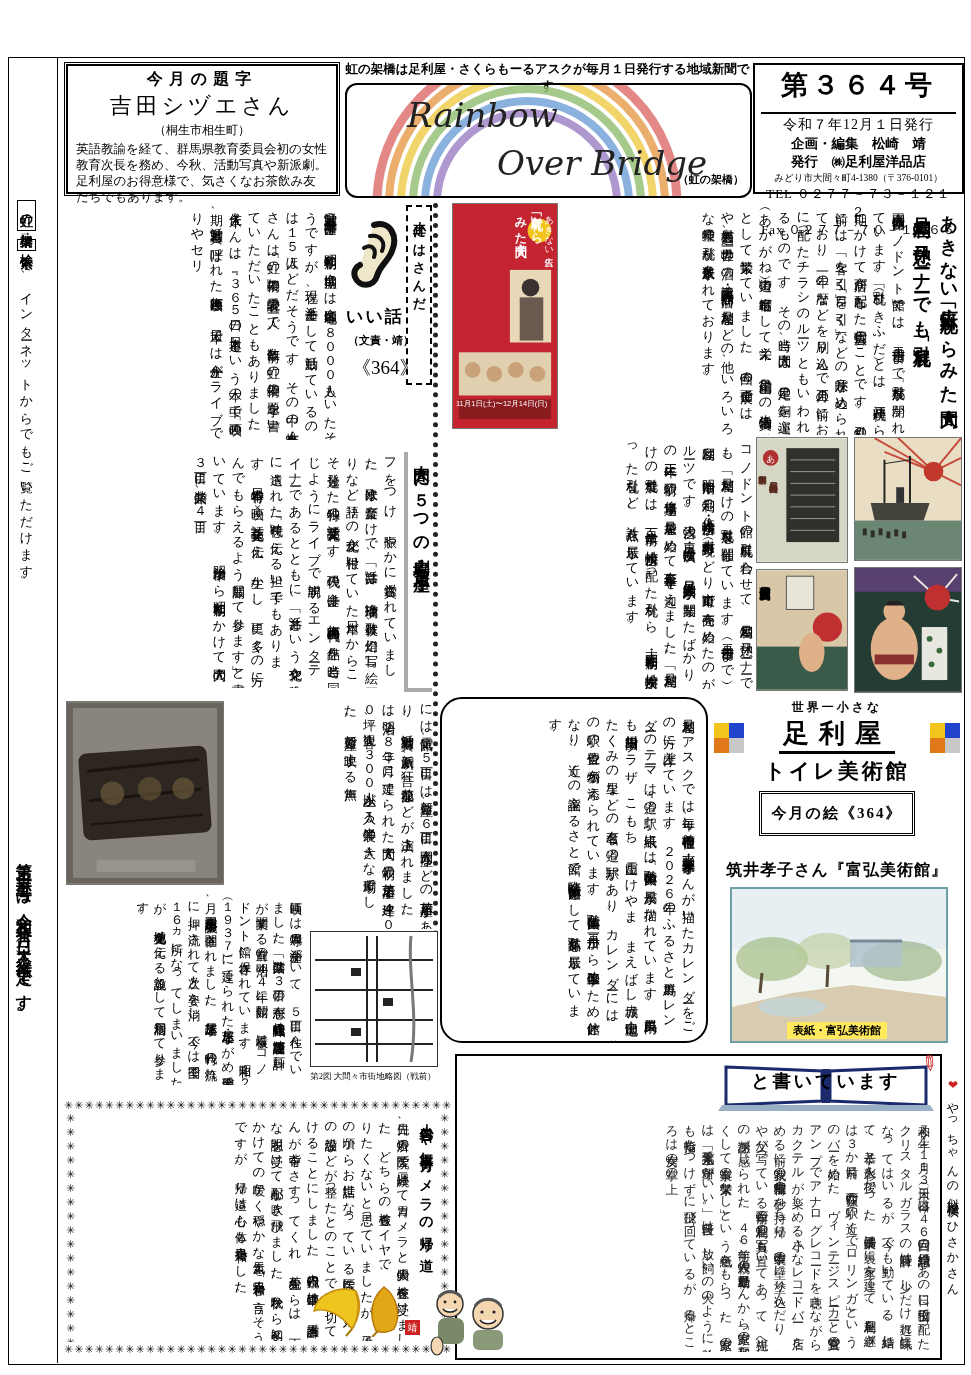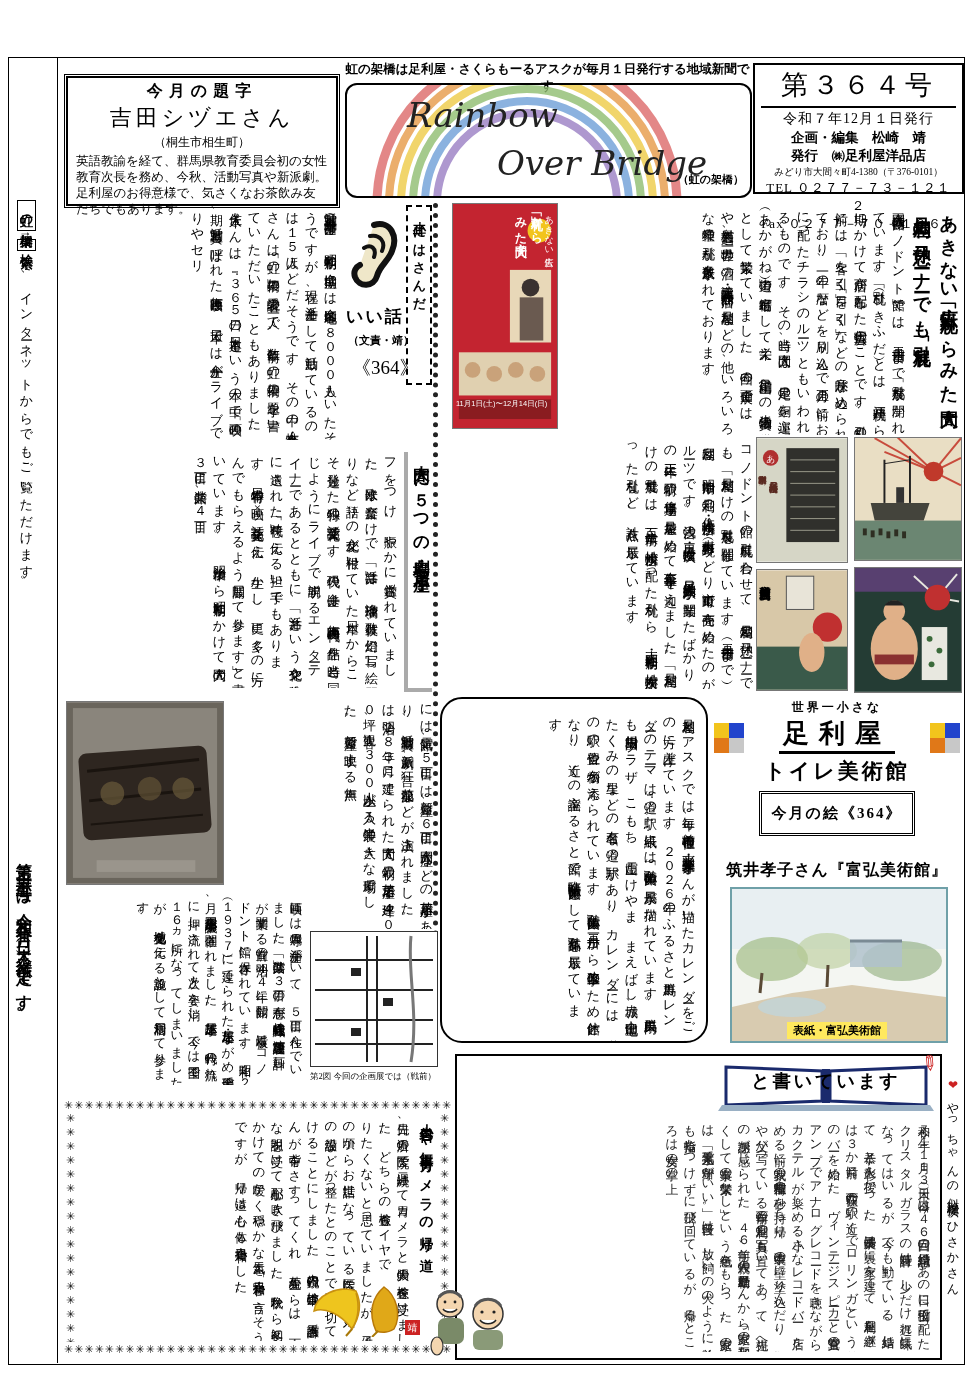--- a/index.html
+++ b/index.html
@@ -5,30 +5,30 @@
   html,body{margin:0;padding:0;}
   body{width:971px;height:1375px;position:relative;background:#fff;color:#000;
        font-family:"Liberation Serif","DejaVu Serif",serif;overflow:hidden;}
   .abs{position:absolute;}
   .v{writing-mode:vertical-rl;}
   .gothic{font-family:"Liberation Sans","DejaVu Sans",sans-serif;}
   .frame{left:8px;top:57px;width:955px;height:1306px;border:1px solid #000;}
   .sidebar-divider{left:57px;top:57px;width:0;height:1306px;border-left:1px solid #000;}
   .dotted-divider{left:433px;top:203px;height:843px;width:0;border-left:5px dotted #222;}
   
-  .titlebox{left:66px;top:76px;width:272px;height:130px;border:2px solid #000;box-shadow:0 0 0 1px #fff,0 0 0 2px #000;padding:3px 8px;box-sizing:border-box;text-align:center;}
+  .titlebox{left:66px;top:64px;width:272px;height:130px;border:2px solid #000;box-shadow:0 0 0 1px #fff,0 0 0 2px #000;padding:3px 8px;box-sizing:border-box;text-align:center;}
   .titlebox .h{font-weight:bold;font-size:16px;letter-spacing:6px;}
   .titlebox .n{font-size:22px;letter-spacing:4px;margin-top:1px;}
   .titlebox .p{font-size:12px;margin-top:1px;}
   .titlebox .d{font-size:12.5px;text-align:left;line-height:16px;margin-top:2px;}
   .tagline{left:345px;top:61px;width:405px;text-align:center;font-size:12.5px;font-weight:bold;}
   .logobox{left:345px;top:83px;width:403px;height:111px;border:2px solid #000;border-radius:12px;overflow:hidden;}
   .logosub{position:absolute;right:6px;bottom:9px;font-size:11px;font-weight:bold;}
   .issuebox{left:753px;top:63px;width:211px;height:131px;border:2px solid #000;box-sizing:border-box;padding:2px 6px;text-align:center;}
-  .issuebox .no{font-size:27px;font-weight:normal;letter-spacing:4px;border-bottom:2px solid #000;padding-bottom:3px;}
+  .issuebox .no{font-size:27px;font-weight:bold;letter-spacing:4px;border-bottom:2px solid #000;padding-bottom:9px;}
   .issuebox .dt{font-size:14px;margin-top:2px;letter-spacing:1px;}
   .issuebox .ed{font-size:13.5px;font-weight:bold;margin-top:1px;}
   .issuebox .pb{font-size:13.5px;font-weight:bold;}
   .issuebox .ad{font-size:9.5px;margin-top:1px;white-space:nowrap;}
   .issuebox .tl{font-size:13px;letter-spacing:1px;}
   
   .side-top{left:17px;top:200px;height:560px;font-size:13px;letter-spacing:2px;}
   .side-top .boxed{border:1px solid #000;padding:3px 1px;font-weight:bold;}
   .side-foot{left:13px;top:850px;height:500px;font-size:16px;font-weight:bold;letter-spacing:4px;}
   
@@ -272,21 +272,21 @@
         <line x1="4" y1="28" x2="122" y2="28"></line>
           <line x1="4" y1="58" x2="122" y2="58"></line>
         <line x1="4" y1="88" x2="122" y2="88"></line>
           <line x1="4" y1="112" x2="122" y2="112"></line>
       </g>
       <path d="M100,4 C96,40 108,80 100,130" stroke="#777" stroke-width="3" fill="none"></path>
       <rect x="40" y="36" width="10" height="8" fill="#222"></rect>
       <rect x="72" y="66" width="10" height="8" fill="#222"></rect>
       <rect x="40" y="96" width="10" height="8" fill="#222"></rect>
     </svg>
-    <div style="font-size:8.5px;text-align:center;">第2図 今回の企画展では（戦前）</div>
+    <div style="font-size:8.5px;text-align:center;">第2図 大間々市街地略図（戦前）</div>
   </div>
 </div>
 
 <div class="abs row" style="left:440px;top:697px;width:522px;height:350px;">
   <div class="roundbox v bodytxt" style="height:346px;">足利屋とアスクでは毎年、前橋市在住の水彩画家・筑井孝子さんが描いたカレンダーをご希望の方に差上げています。２０２６年のふるさと群馬カレンダーのテーマは『道の駅』。表紙には「富弘美術館」の風景が描かれています。群馬県内にも川場田園プラザ、こもち、霊山たけやま、まえばし赤城、中山盆地、たくみの里などの有名な「道の駅」があり、カレンダーには、道の駅の位置や名物が添えられています。富弘美術館は十二月一日から改修工事のため休館となり、近くの童謡ふるさと館で「臨時富弘美術館」として富弘作品を展示しています。</div>
   <div class="mus-right" style="margin-left:6px;">
     <div class="checker" style="left:0;top:26px;">
       <i style="background:#f2c41c;"></i>
         <i style="background:#2244cc;"></i>
         <i style="background:#e07818;"></i>

